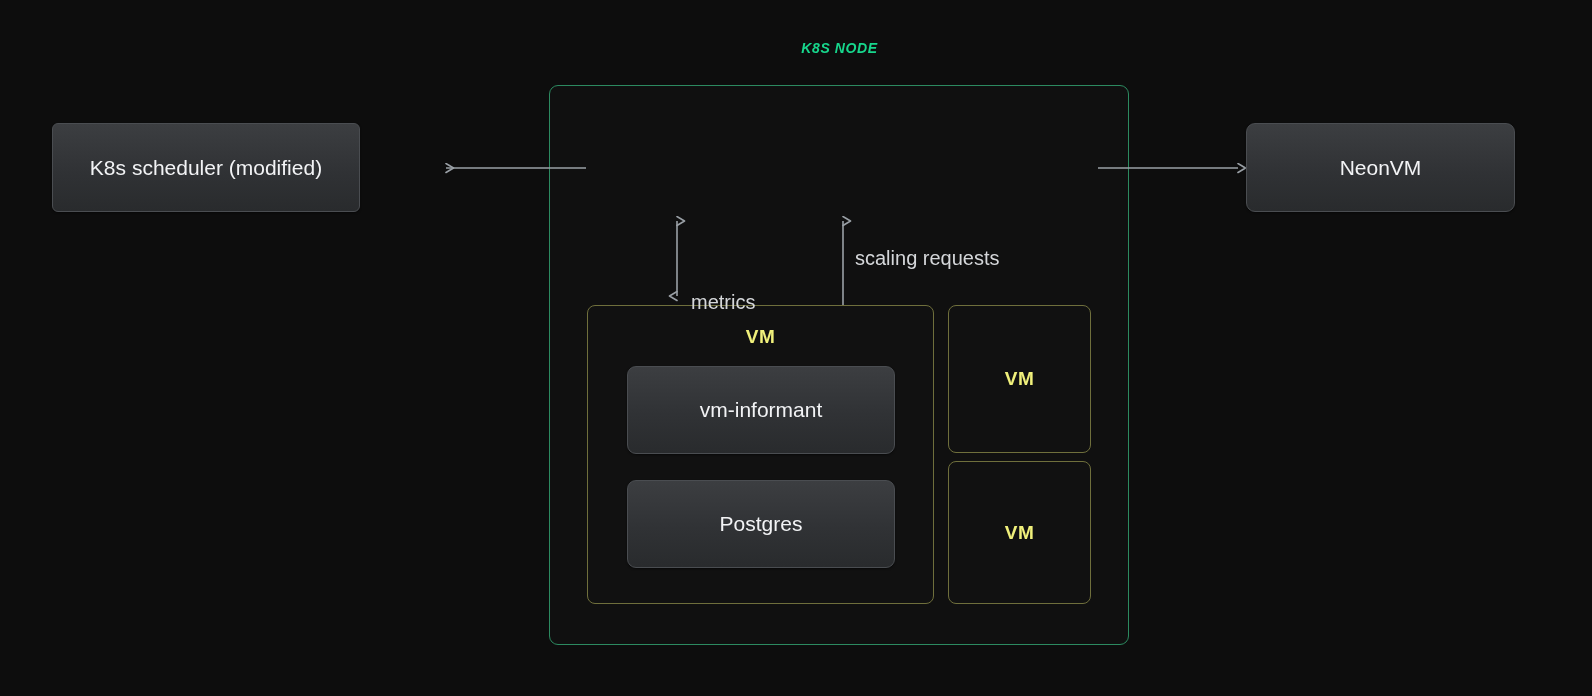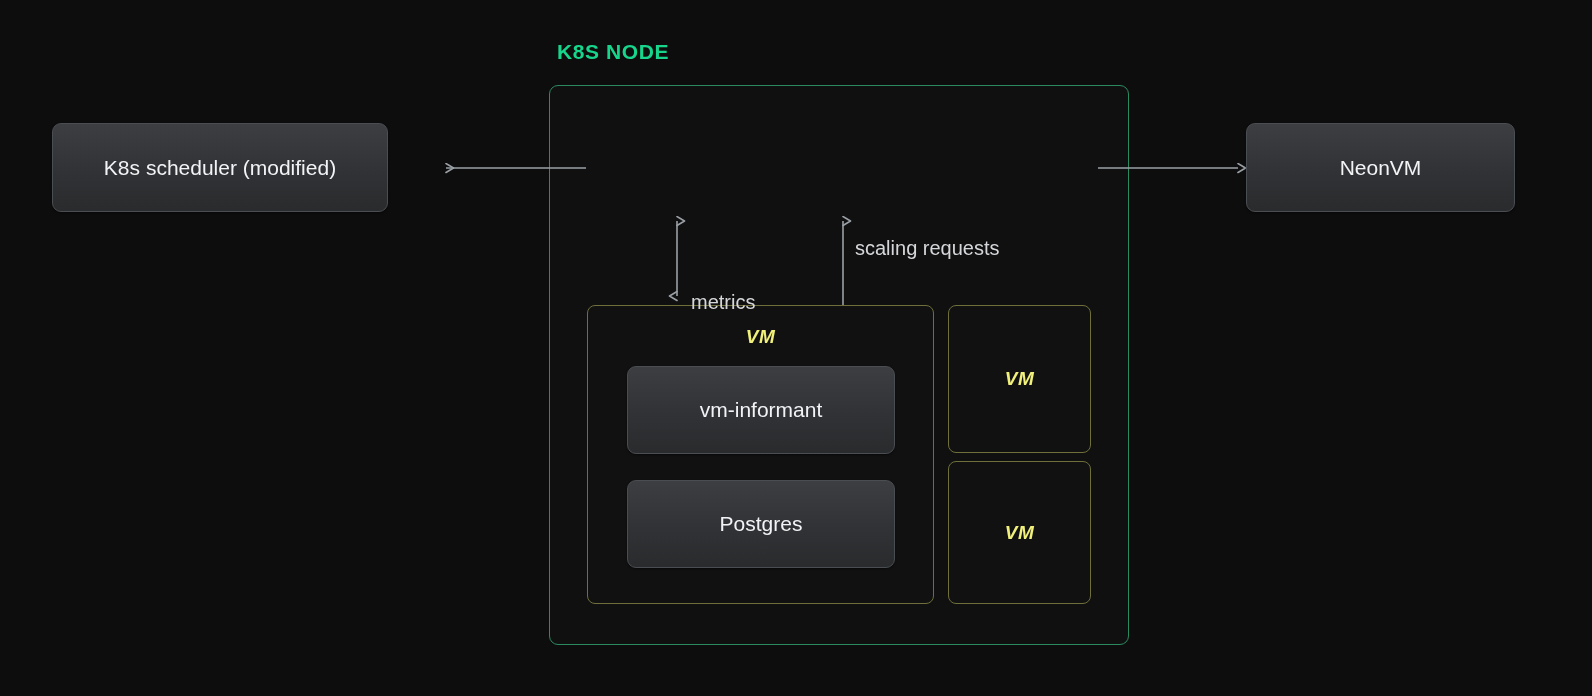--- a/index.html
+++ b/index.html
@@ -19,25 +19,26 @@
     height: 696px;
     background: #0d0d0d;
   }
 
   
   .node-title {
     position: absolute;
     left: 557px;
     top: 40px;
     width: 565px;
-    text-align: left;
+    text-align: center;
     color: #17d68c;
-    font-size: 21px;
+    font-size: 14px;
     font-weight: bold;
     letter-spacing: 0.6px;
+    font-style: italic;
   }
 
   
   .node-box {
     position: absolute;
     left: 549px;
     top: 85px;
     width: 580px;
     height: 560px;
     border: 1.5px solid #2c8a60;
@@ -54,21 +55,21 @@
     border-radius: 9px;
     background: linear-gradient(to bottom, #3c3e41 0%, #303235 55%, #292b2d 100%);
     display: flex;
     align-items: center;
     justify-content: center;
     color: #f2f3f5;
     font-size: 21px;
     box-shadow: 0 1px 2px rgba(0,0,0,0.5);
   }
 
-  #scheduler-box { left: 52px;  top: 123px; width: 336px; height: 89px; }
+  #scheduler-box { left: 52px;  top: 123px; width: 308px; height: 89px; border-radius: 6px; }
   #agent-box     { left: 587px; top: 123px; width: 505px; height: 89px; }
   #neonvm-box    { left: 1246px;top: 123px; width: 269px; height: 89px; align-items: center; }
   #informant-box { left: 627px; top: 366px; width: 268px; height: 88px; }
   #postgres-box  { left: 627px; top: 480px; width: 268px; height: 88px; }
 
   
   .vm-box {
     position: absolute;
     box-sizing: border-box;
     border: 1.5px solid #6f6f3c;
@@ -77,21 +78,20 @@
   }
   #vm-main   { left: 587px; top: 305px; width: 347px; height: 299px; }
   #vm-small-1{ left: 948px; top: 305px; width: 143px; height: 148px; }
   #vm-small-2{ left: 948px; top: 461px; width: 143px; height: 143px; }
 
   .vm-label {
     color: #f0f07b;
     font-size: 19px;
     font-weight: bold;
     letter-spacing: 0.4px;
-    font-style: italic;
   }
   #vm-main-label {
     position: absolute;
     left: 0; right: 0;
     top: 20px;
     text-align: center;
   }
   .vm-small-label {
     position: absolute;
     left: 0; right: 0;
@@ -111,21 +111,21 @@
   }
 
   
   .edge-label {
     position: absolute;
     color: #d5d7da;
     font-size: 20px;
     white-space: nowrap;
   }
   #label-metrics          { left: 691px; top: 247px; margin-top: 44px; }
-  #label-scaling-requests { left: 855px; top: 237px; }
+  #label-scaling-requests { left: 855px; top: 247px; }
 </style>
 </head>
 <body>
 
 <div id="canvas">
 
   <div class="node-title">K8S NODE</div>
 
   <div class="node-box" id="node-box"></div>
 

